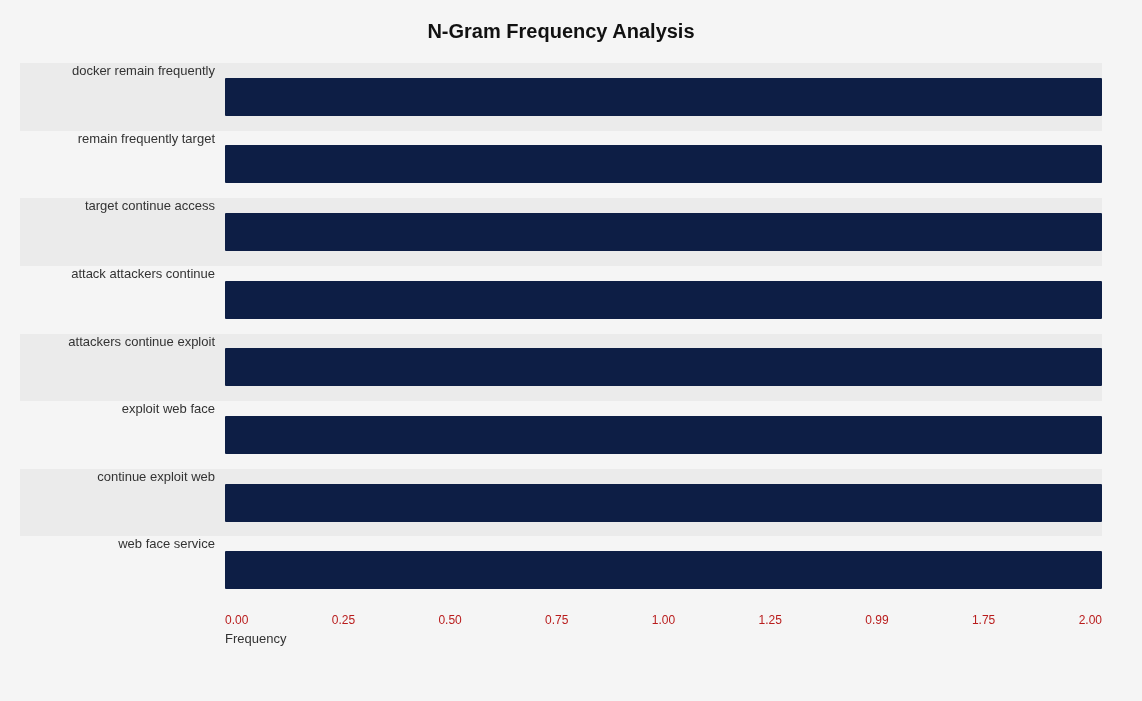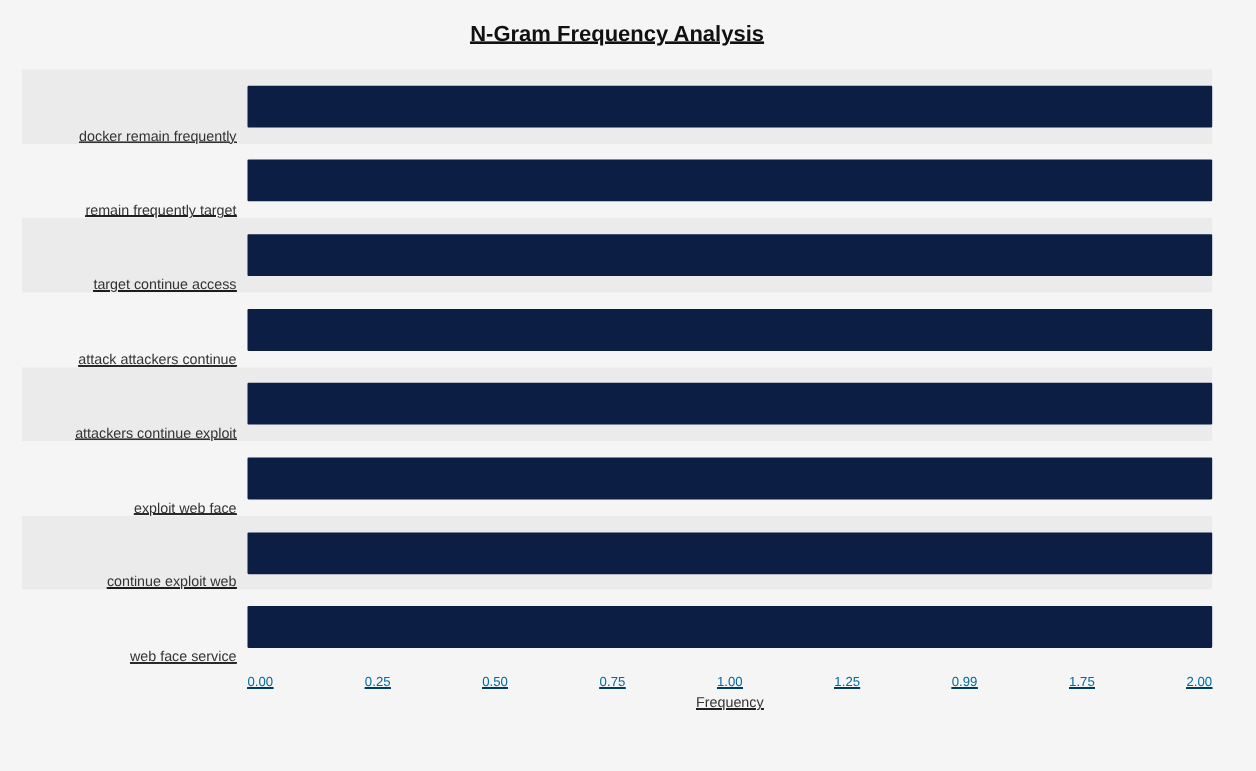--- a/index.html
+++ b/index.html
@@ -1,15 +1,15 @@
 <!DOCTYPE html>
 <html><head>
   <meta charset="utf-8">
   <style>
-    * { box-sizing: border-box; margin: 0; padding: 0; text-decoration: underline; }
+    * { box-sizing: border-box; margin: 0; padding: 0; }
     body {
       background: #f5f5f5;
       font-family: Arial, sans-serif;
       width: 1142px;
       height: 701px;
       display: flex;
       align-items: center;
       justify-content: center;
     }
     .chart-container {
@@ -28,21 +28,21 @@
     }
     .chart-area {
       display: flex;
       flex-direction: column;
       width: 100%;
       height: calc(100% - 80px);
       position: relative;
     }
     .bar-row {
       display: flex;
-      align-items: flex-end;
+      align-items: flex-start;
       flex: 1;
       position: relative;
     }
     .bar-row:nth-child(odd) {
       background: #ebebeb;
     }
     .bar-row:nth-child(even) {
       background: #f5f5f5;
     }
     .bar-label {
@@ -65,25 +65,25 @@
       background: #0d1e45;
       border-radius: 1px;
     }
     .x-ticks {
       display: flex;
       justify-content: space-between;
       padding-top: 5px;
     }
     .x-tick {
       font-size: 12px;
-      color: #0369a1;
+      color: #b91c1c;
       text-align: center;
     }
     .x-label {
-      text-align: center;
+      text-align: left;
       font-size: 13px;
       color: #333;
       margin-top: 4px;
     }
     .bottom-area {
       margin-top: 4px;
       margin-left: 205px;
       position: relative;
     }
   </style>

